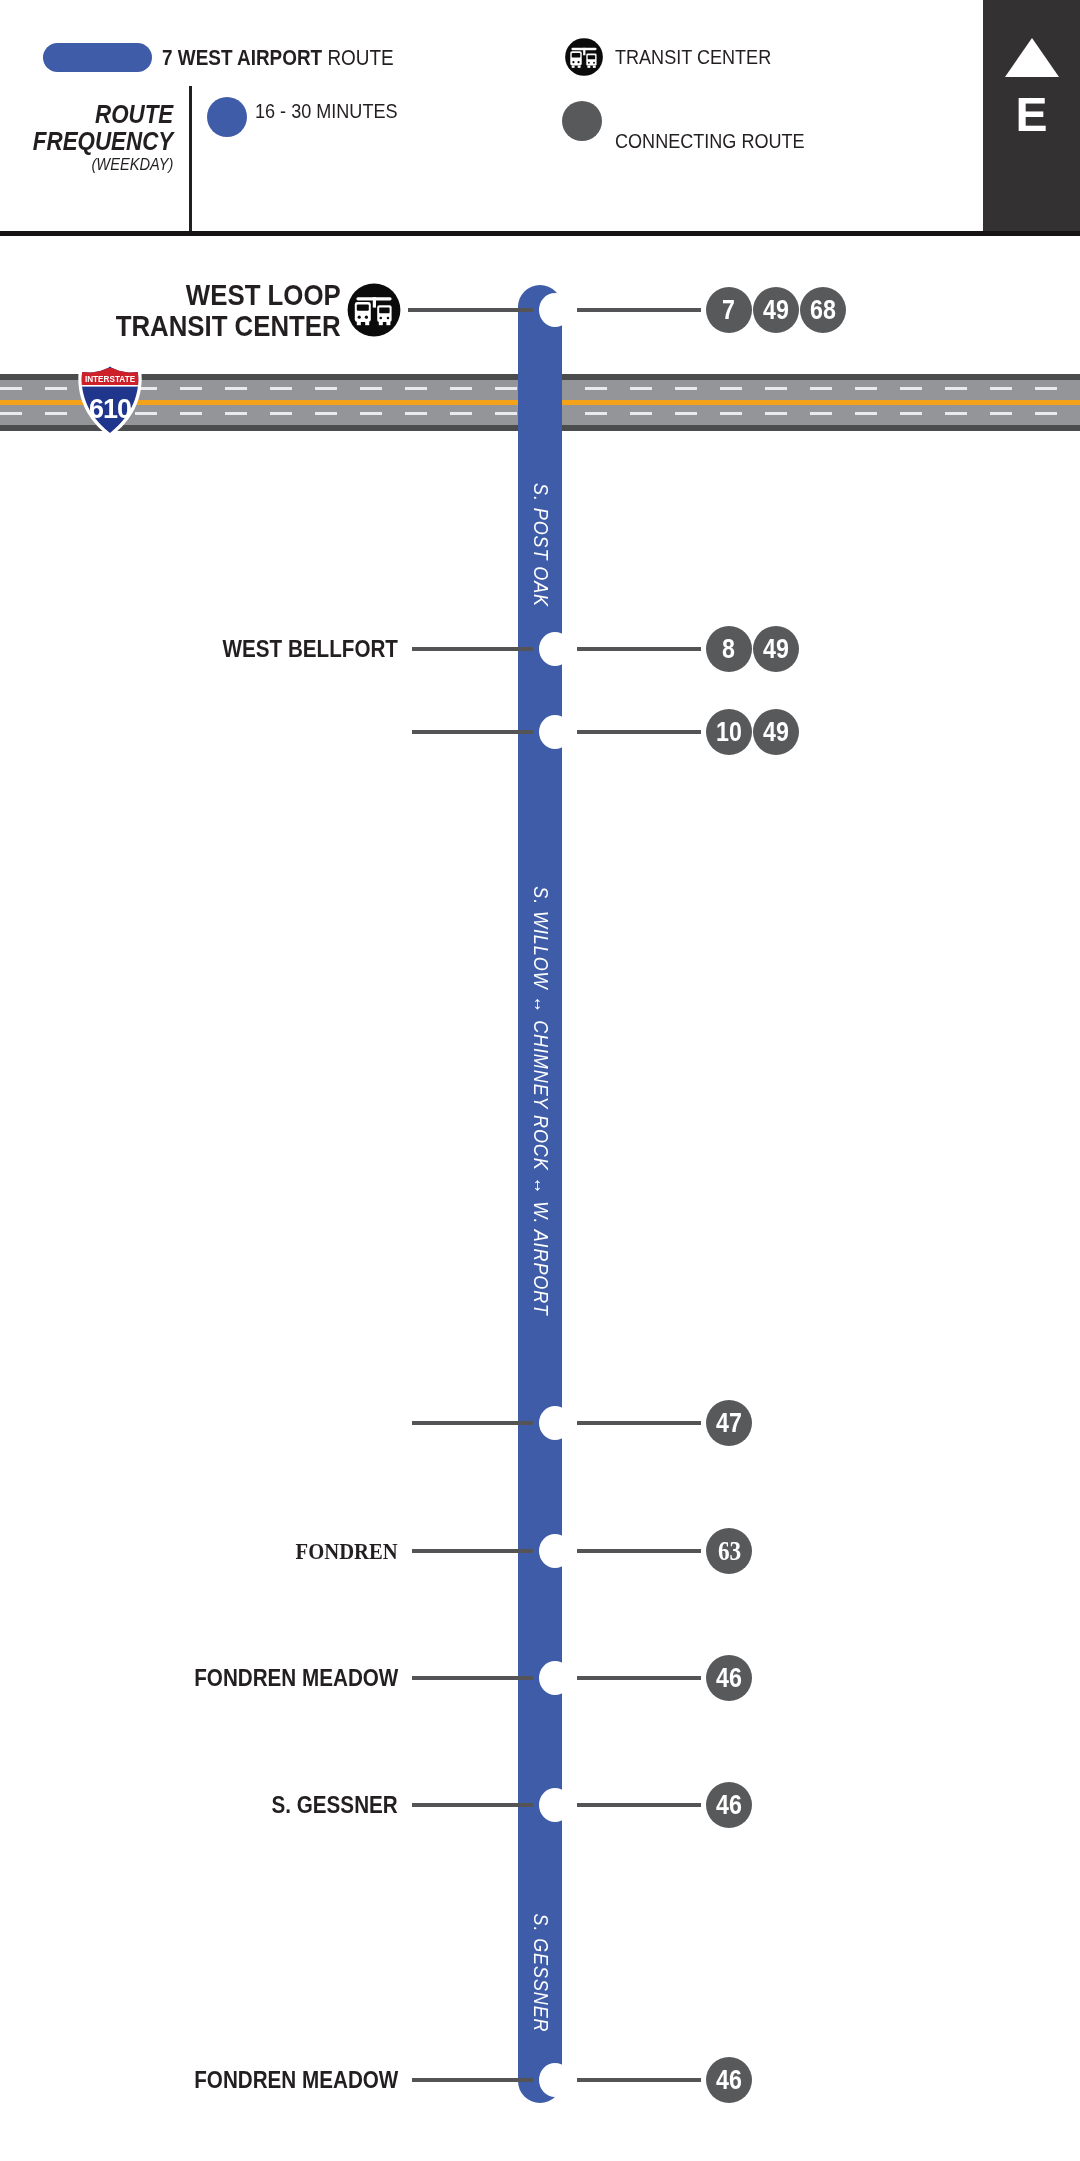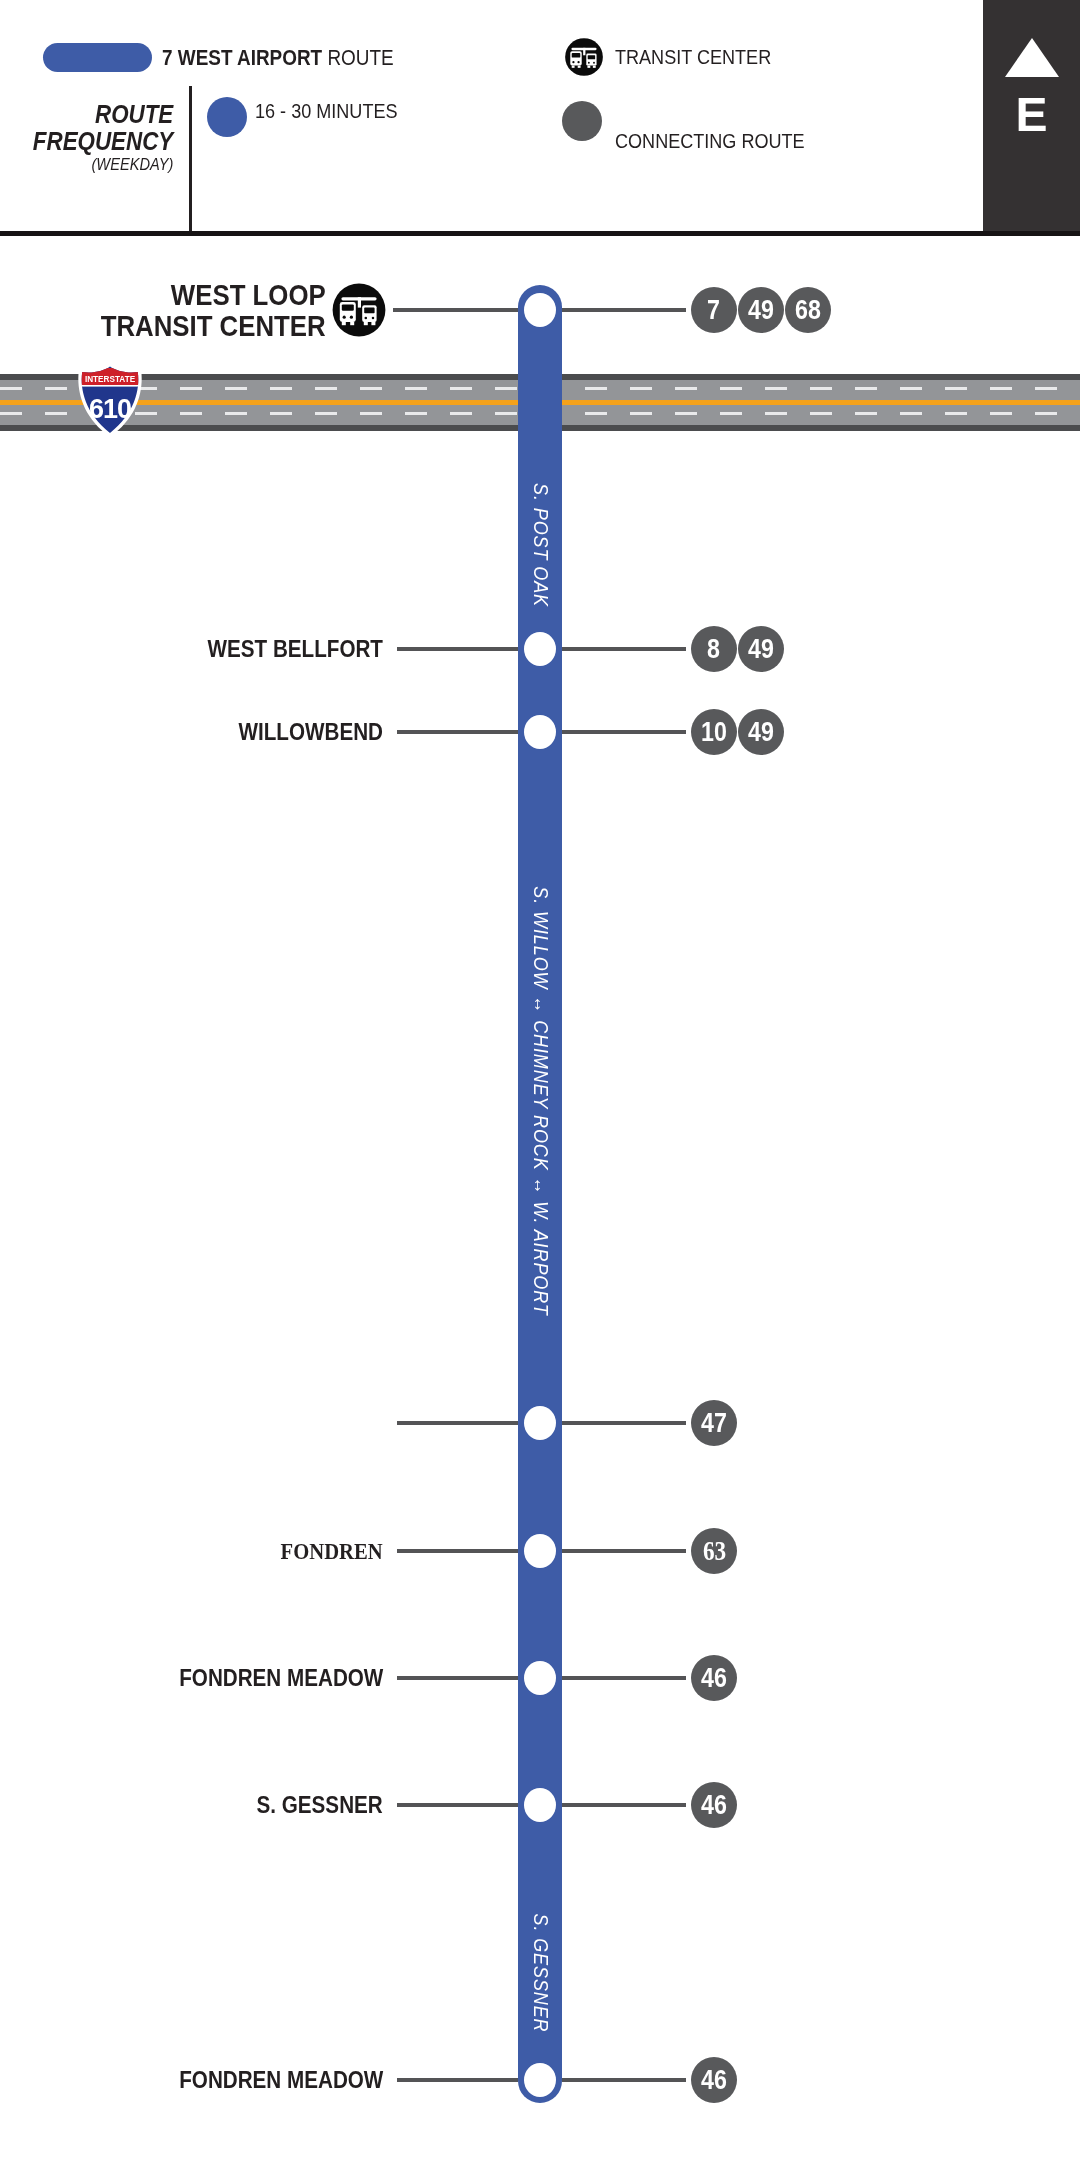--- a/index.html
+++ b/index.html
@@ -47,21 +47,21 @@
     background:repeating-linear-gradient(90deg,#E9EAEB 0 22px,rgba(0,0,0,0) 22px 45px);}
   .d1{top:13px;} .d2{top:38px;}
   .shield{position:absolute;left:77px;top:362px;width:66px;height:76px;z-index:2;}
 
   
   .route-line{position:absolute;left:518px;top:285px;width:44px;height:1818px;background:#3E5CA7;border-radius:22px;z-index:2;}
   .street-label{position:absolute;left:540px;z-index:4;color:#fff;font-style:italic;font-size:20px;
     letter-spacing:1px;white-space:nowrap;transform:translate(-50%,-50%) rotate(90deg) scaleX(0.9);}
 
   
-  .stop-row{position:absolute;left:0;right:0;height:46px;z-index:3;padding-left:9px;}
+  .stop-row{position:absolute;left:15px;right:0;height:46px;z-index:3;padding-left:9px;}
   .stop-label{position:absolute;left:0;width:383px;top:50%;transform:translateY(-50%);
     text-align:right;font-weight:700;font-size:24px;color:#231F20;white-space:nowrap;}
   .stop-row.transit .stop-label{width:326px;font-size:30px;line-height:31px;}
   .conn{position:absolute;top:21px;height:4px;background:#545456;}
   .conn-l{left:397px;width:121px;}
   .conn-r{left:562px;width:124px;}
   .stop-row.transit .conn-l{left:393px;width:125px;}
   .stop-dot{position:absolute;left:524px;top:6px;width:32px;height:34px;background:#fff;border-radius:50%;}
   .tc-icon{position:absolute;left:331px;top:-5px;width:56px;height:56px;}
   .badges{position:absolute;left:691px;top:0;height:46px;display:flex;gap:1px;align-items:center;}
@@ -148,21 +148,20 @@
     <div class="badges">
           <div class="badge">
             <span class="condX">8</span>
           </div>
           <div class="badge">
             <span class="condX">49</span>
           </div>
         </div>
   </div>
       <div class="stop-row" style="top: 709px;">
-    <div class="stop-label"><span class="condX cx-r">WILLOWBEND</span></div>
 
     <div class="conn conn-l"></div>
     <div class="stop-dot"></div>
     <div class="conn conn-r"></div>
     <div class="badges">
           <div class="badge">
             <span class="condX">10</span>
           </div>
           <div class="badge">
             <span class="condX">49</span>

